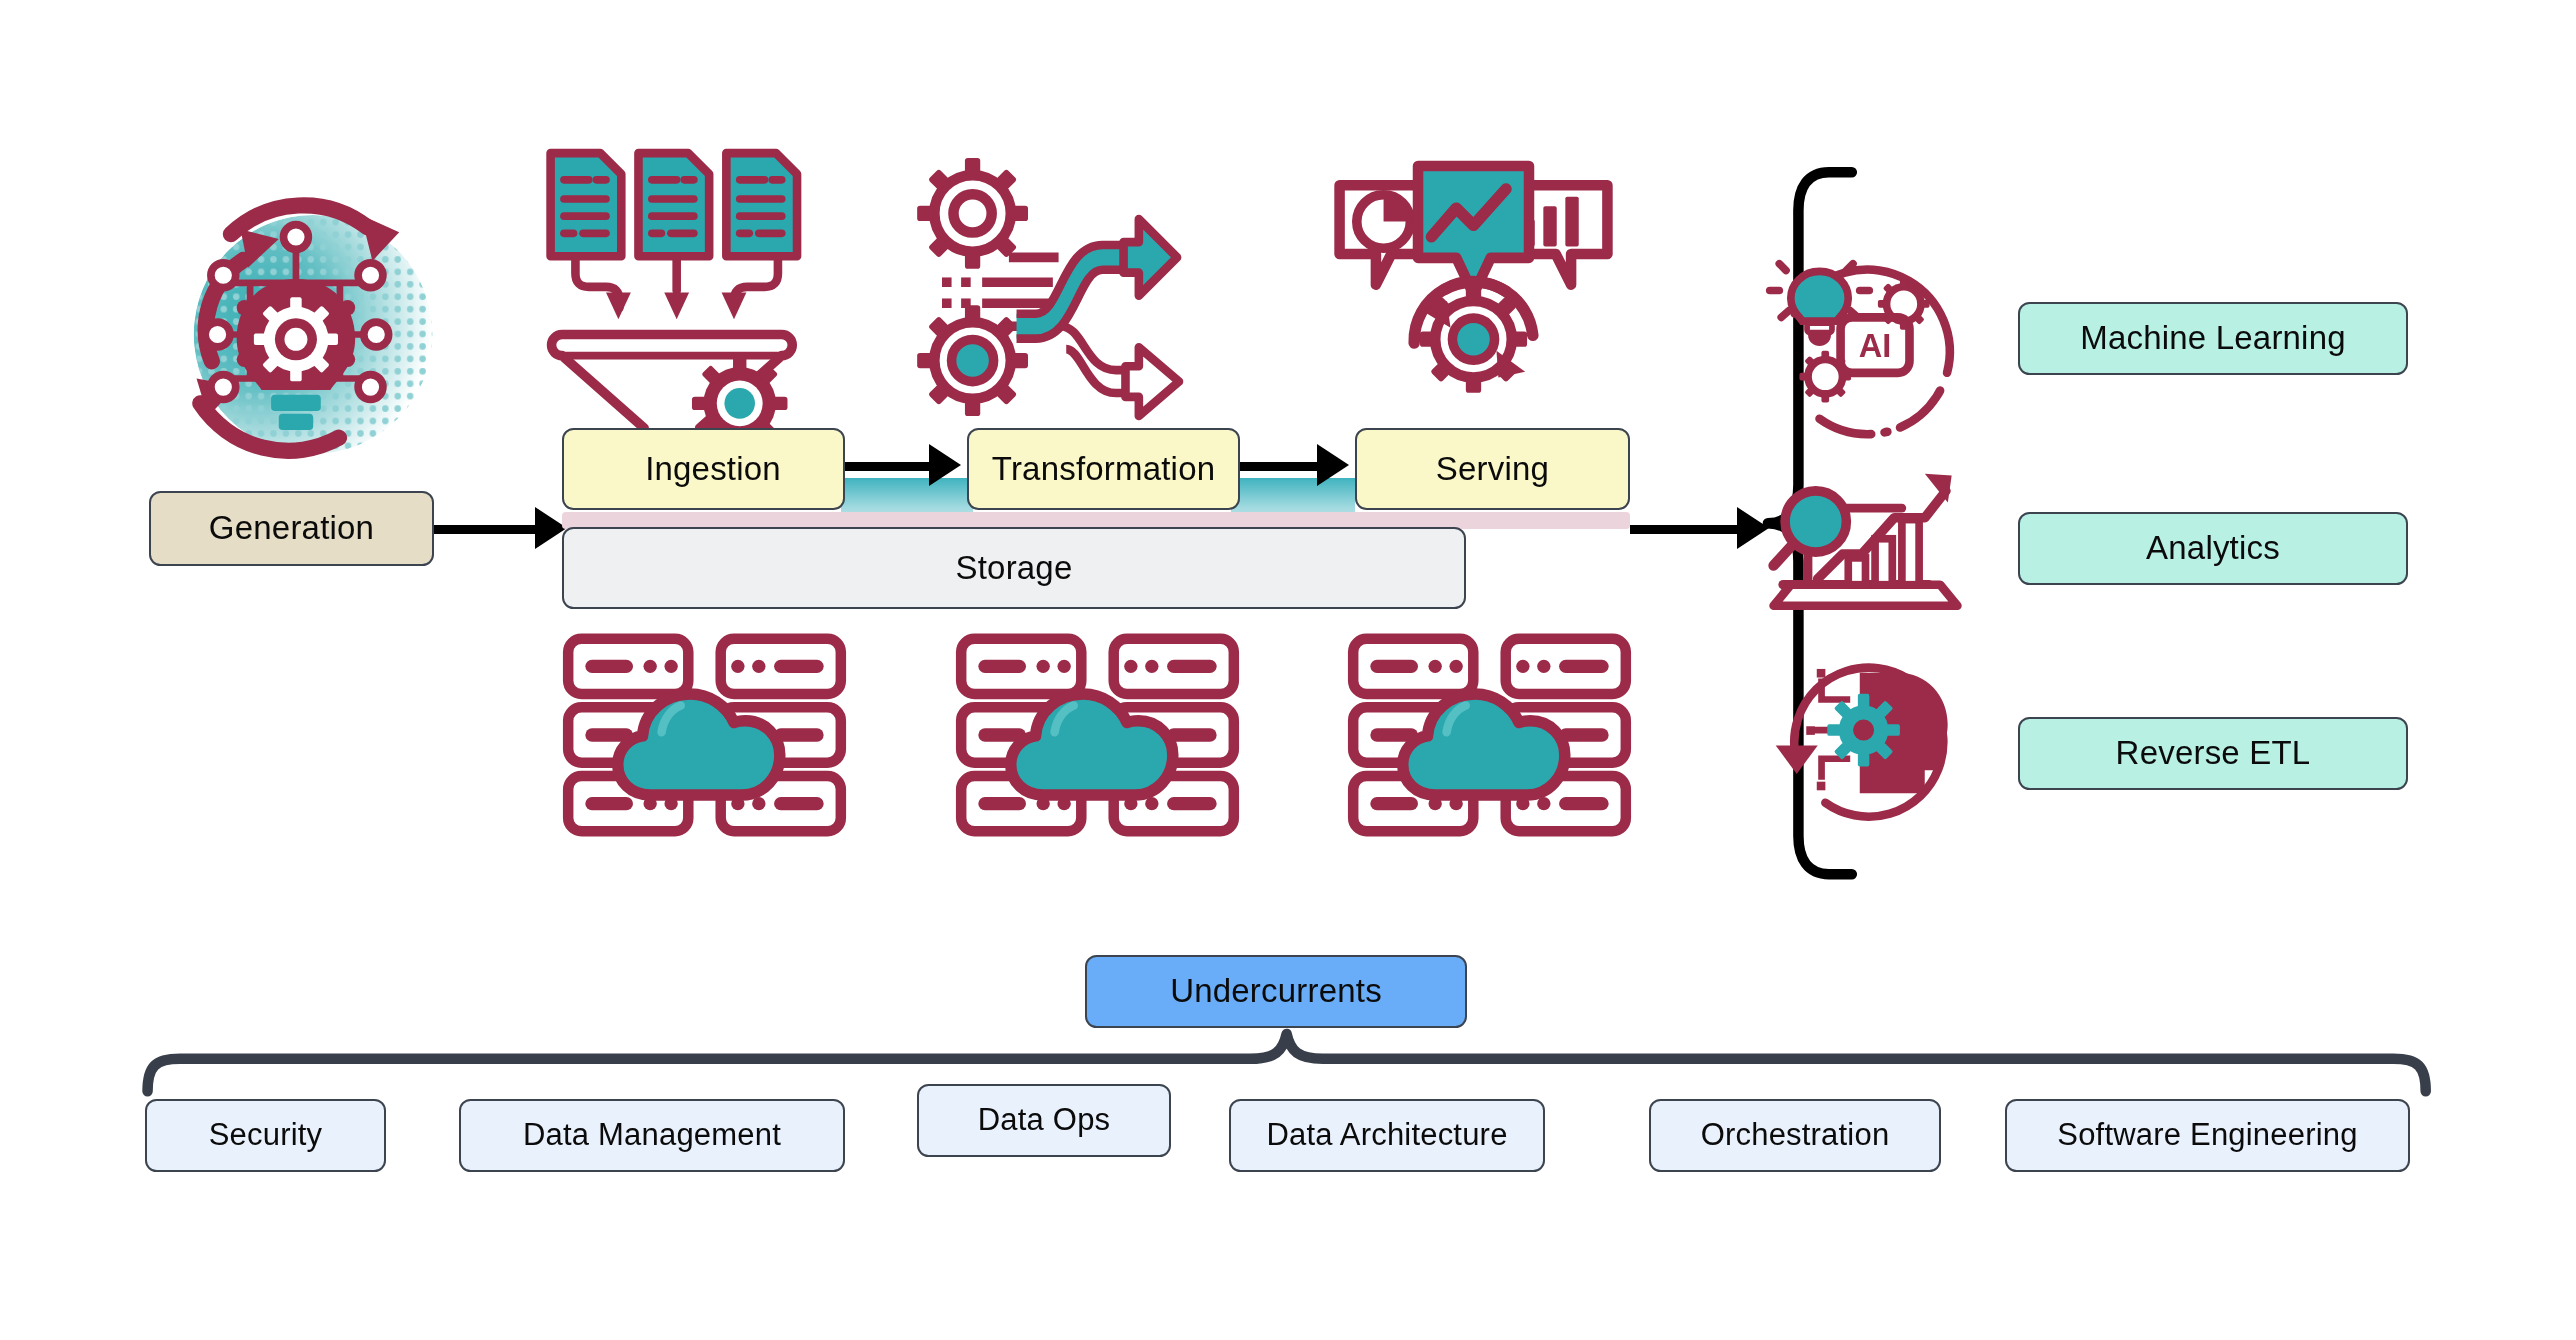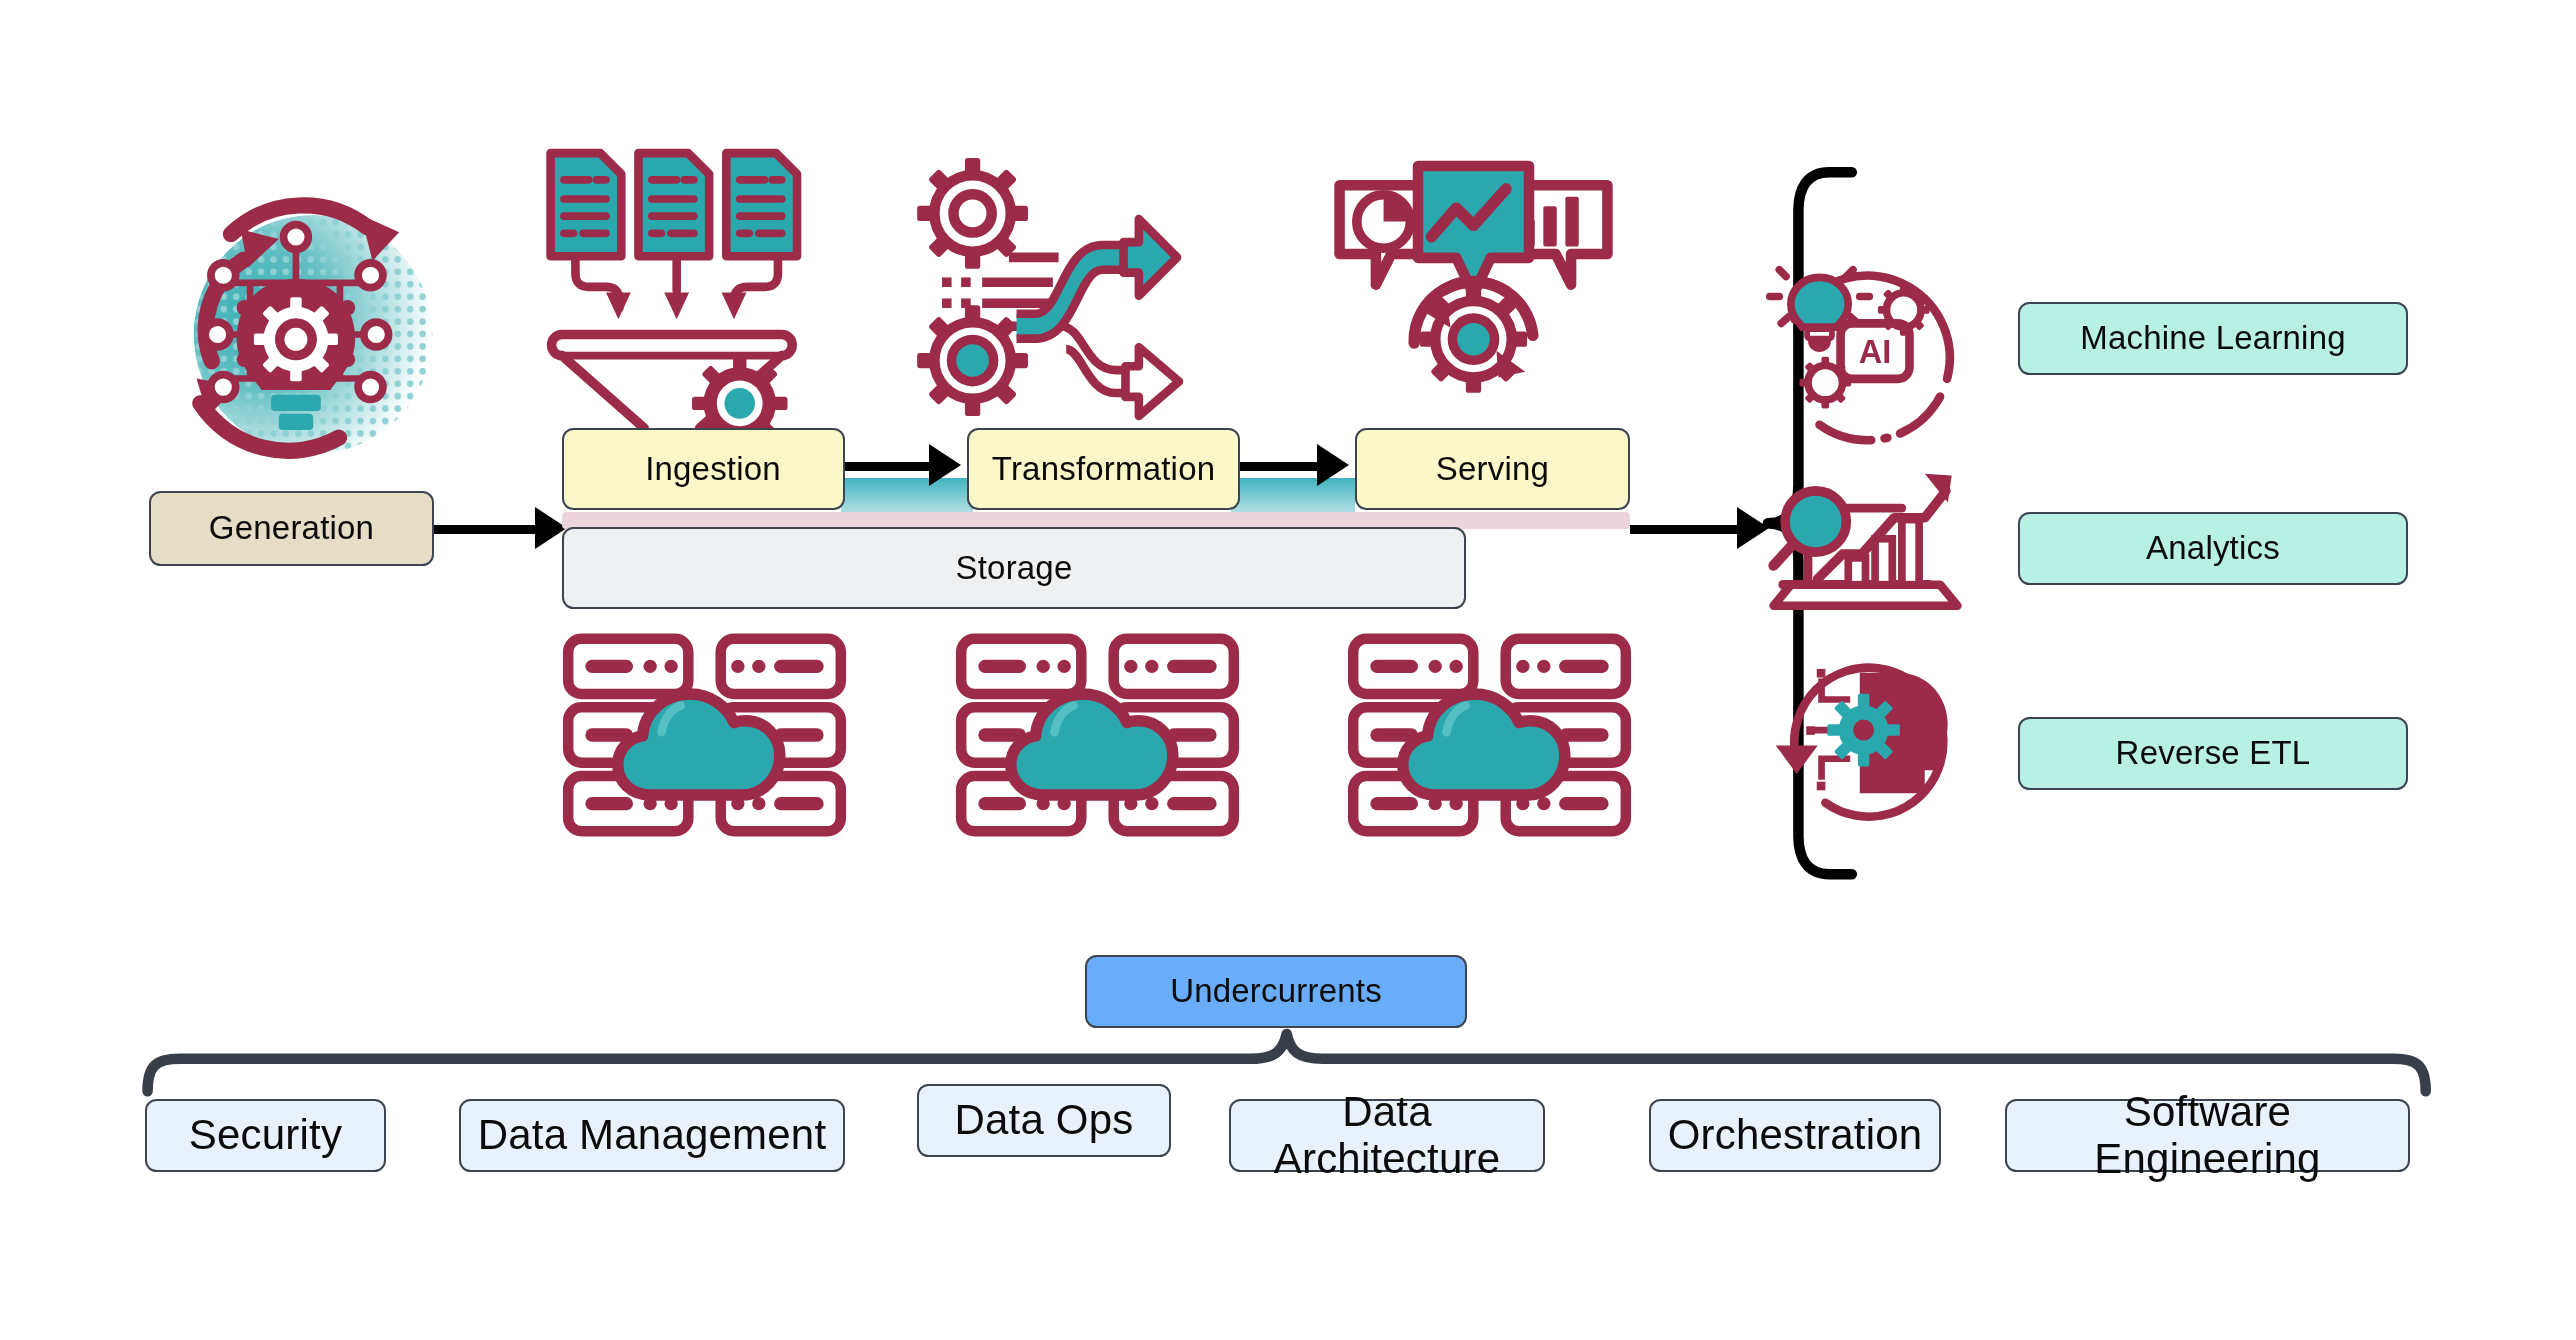--- a/index.html
+++ b/index.html
@@ -17,21 +17,21 @@
     display:flex;align-items:center;justify-content:center;
     border-radius:11.5px;border:2.9px solid #3c4450;
     color:#0b0b0b;text-align:center;line-height:1.1;
     font-size:33px;letter-spacing:0.2px;
   }
   .node-generation{background:#e6ddc6;}
   .node-stage{background:#faf8c8;}
   .node-storage{background:#eef0f2;font-size:33px;}
   .node-output{background:#b8f0e4;text-align:right;}
   .node-under{background:#69acf8;}
-  .node-uc{background:#e9f1fc;border:2.9px solid #3c4450;font-size:42px;}
+  .node-uc{background:#e9f1fc;border:2.9px solid #3c4450;font-size:31px;}
 
   
   .arrow-line{position:absolute;background:#000;height:8.6px;}
   .arrow-head{
     position:absolute;width:0;height:0;
     border-top:21px solid transparent;border-bottom:21px solid transparent;
     border-left:32px solid #000;
   }
   .teal-fade{
     position:absolute;
@@ -428,21 +428,21 @@
       <path d="M104,104 c2,-14 10,-24 20,-28" fill="none" stroke="#55c0c4" stroke-width="9" stroke-linecap="round"></path>
     </svg>
   </div>
 
   <div class="abs" style="left:1745px;top:164px;width:124px;height:726px;">
     <svg width="124" height="726" viewBox="0 0 130 760">
       <path d="M112,8 h-24 c-22,0 -32,16 -32,40 v288 c0,24 -10,40 -32,40 c22,0 32,16 32,40 v288 c0,24 10,40 32,40 h24" fill="none" stroke="#000" stroke-width="11" stroke-linecap="round" stroke-linejoin="round"></path>
     </svg>
   </div>
 
-  <div class="abs" style="left:1764px;top:264px;width:201px;height:201px;">
+  <div class="abs" style="left:1764px;top:258px;width:201px;height:201px;">
     <svg width="201" height="201" viewBox="0 0 210 210">
       <path d="M32,58 A86,86 0 1 1 58,168" fill="none" stroke="#9b2b48" stroke-width="9" stroke-linecap="round" stroke-dasharray="250 20 58 14 3 14"></path>
 
       <g transform="translate(58,40)">
         <path d="M0,-26 c-18,0 -30,14 -30,28 c0,12 8,18 12,24 h36 c4,-6 12,-12 12,-24 c0,-14 -12,-28 -30,-28 z" fill="#2ba8ae" stroke="#9b2b48" stroke-width="8"></path>
         <rect x="-13" y="28" width="26" height="10" rx="3" fill="#fff" stroke="#9b2b48" stroke-width="6"></rect>
         <path d="M-12,40 h24 c0,8 -6,12 -12,12 c-6,0 -12,-4 -12,-12z" fill="#9b2b48"></path>
         <g stroke="#9b2b48" stroke-width="8" stroke-linecap="round">
           <path d="M-52,-6 h10"></path>
             <path d="M42,-6 h10"></path>

